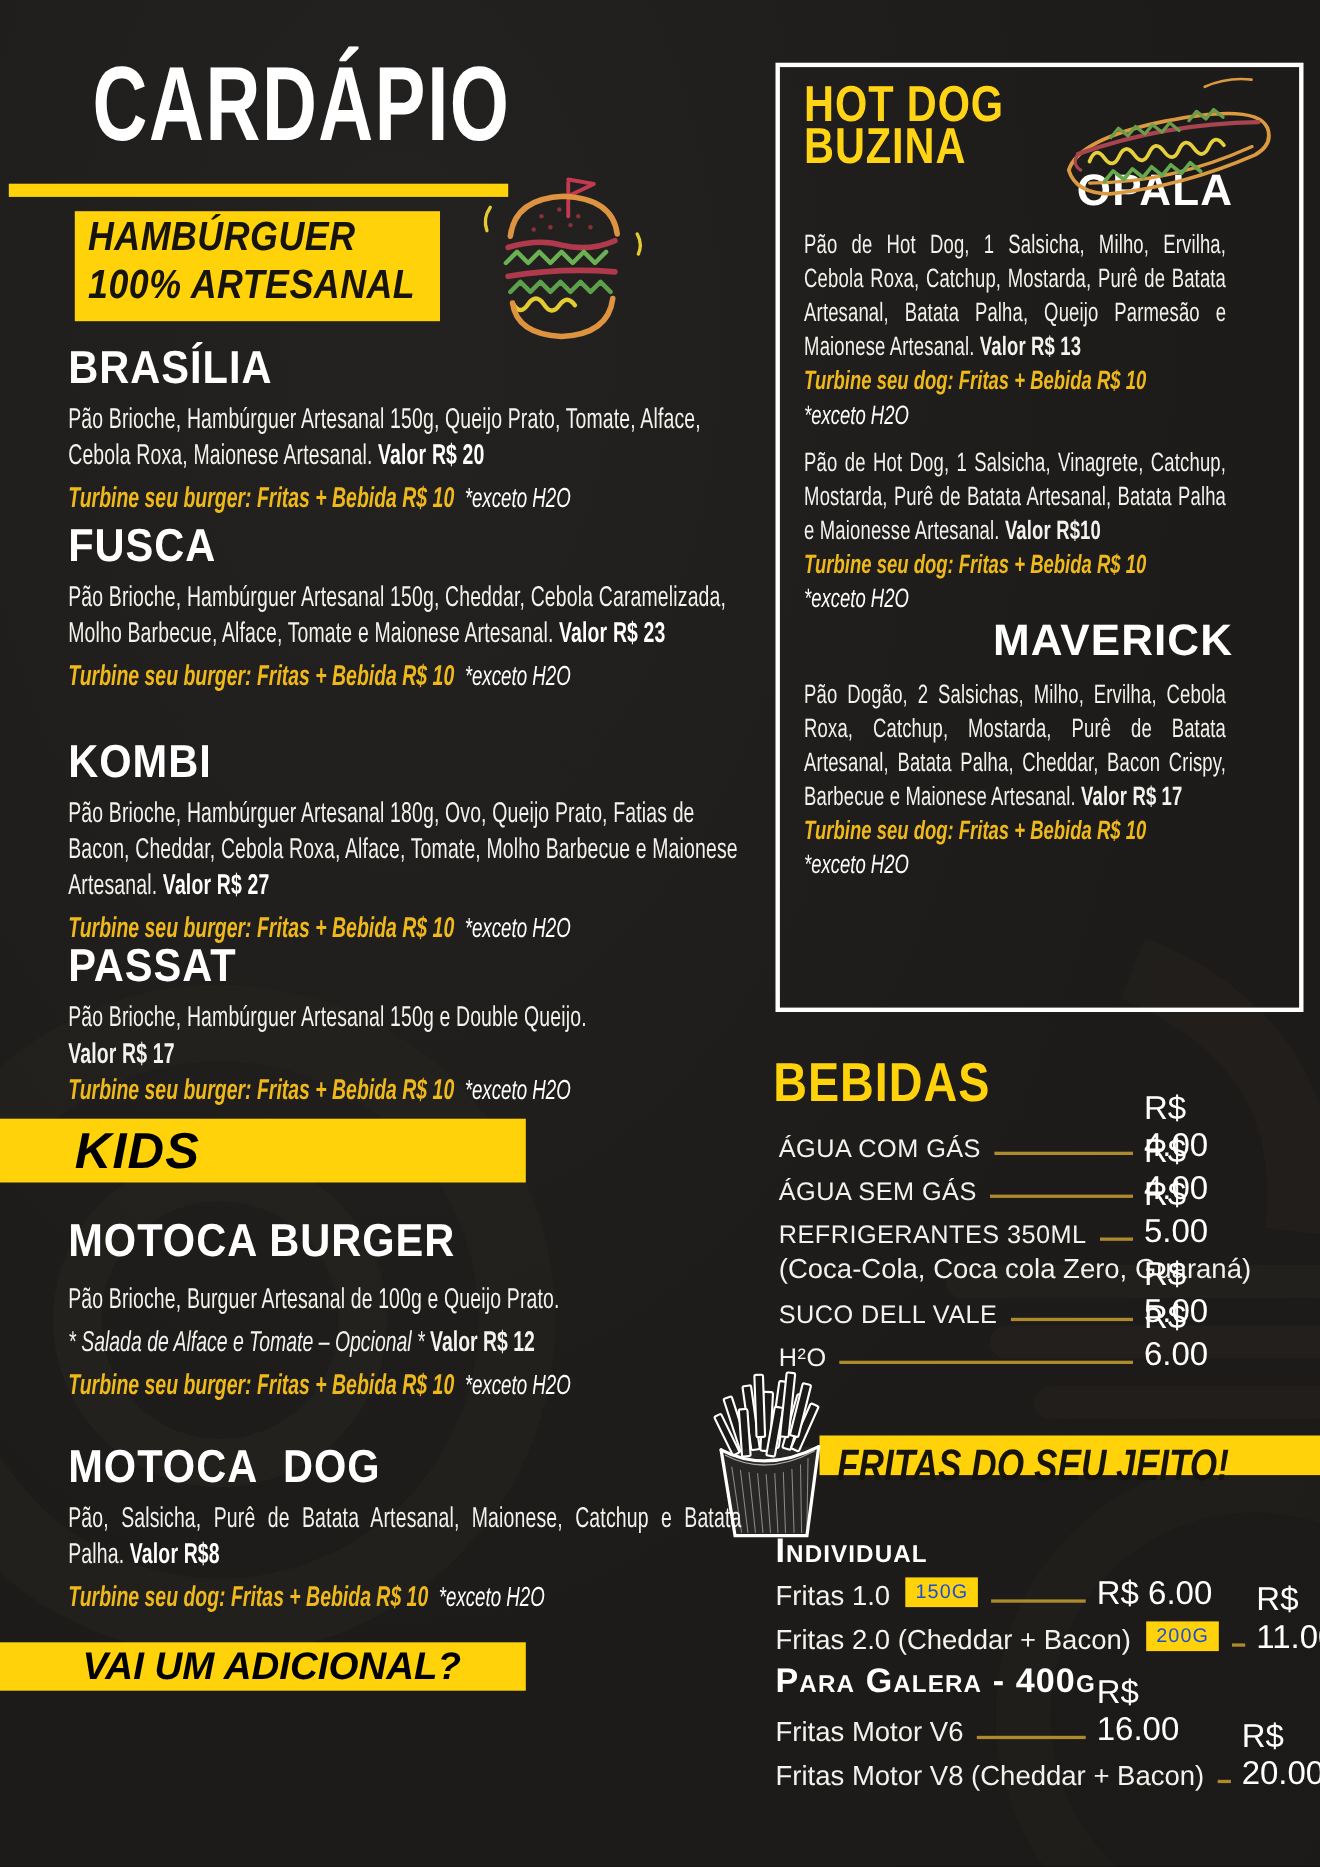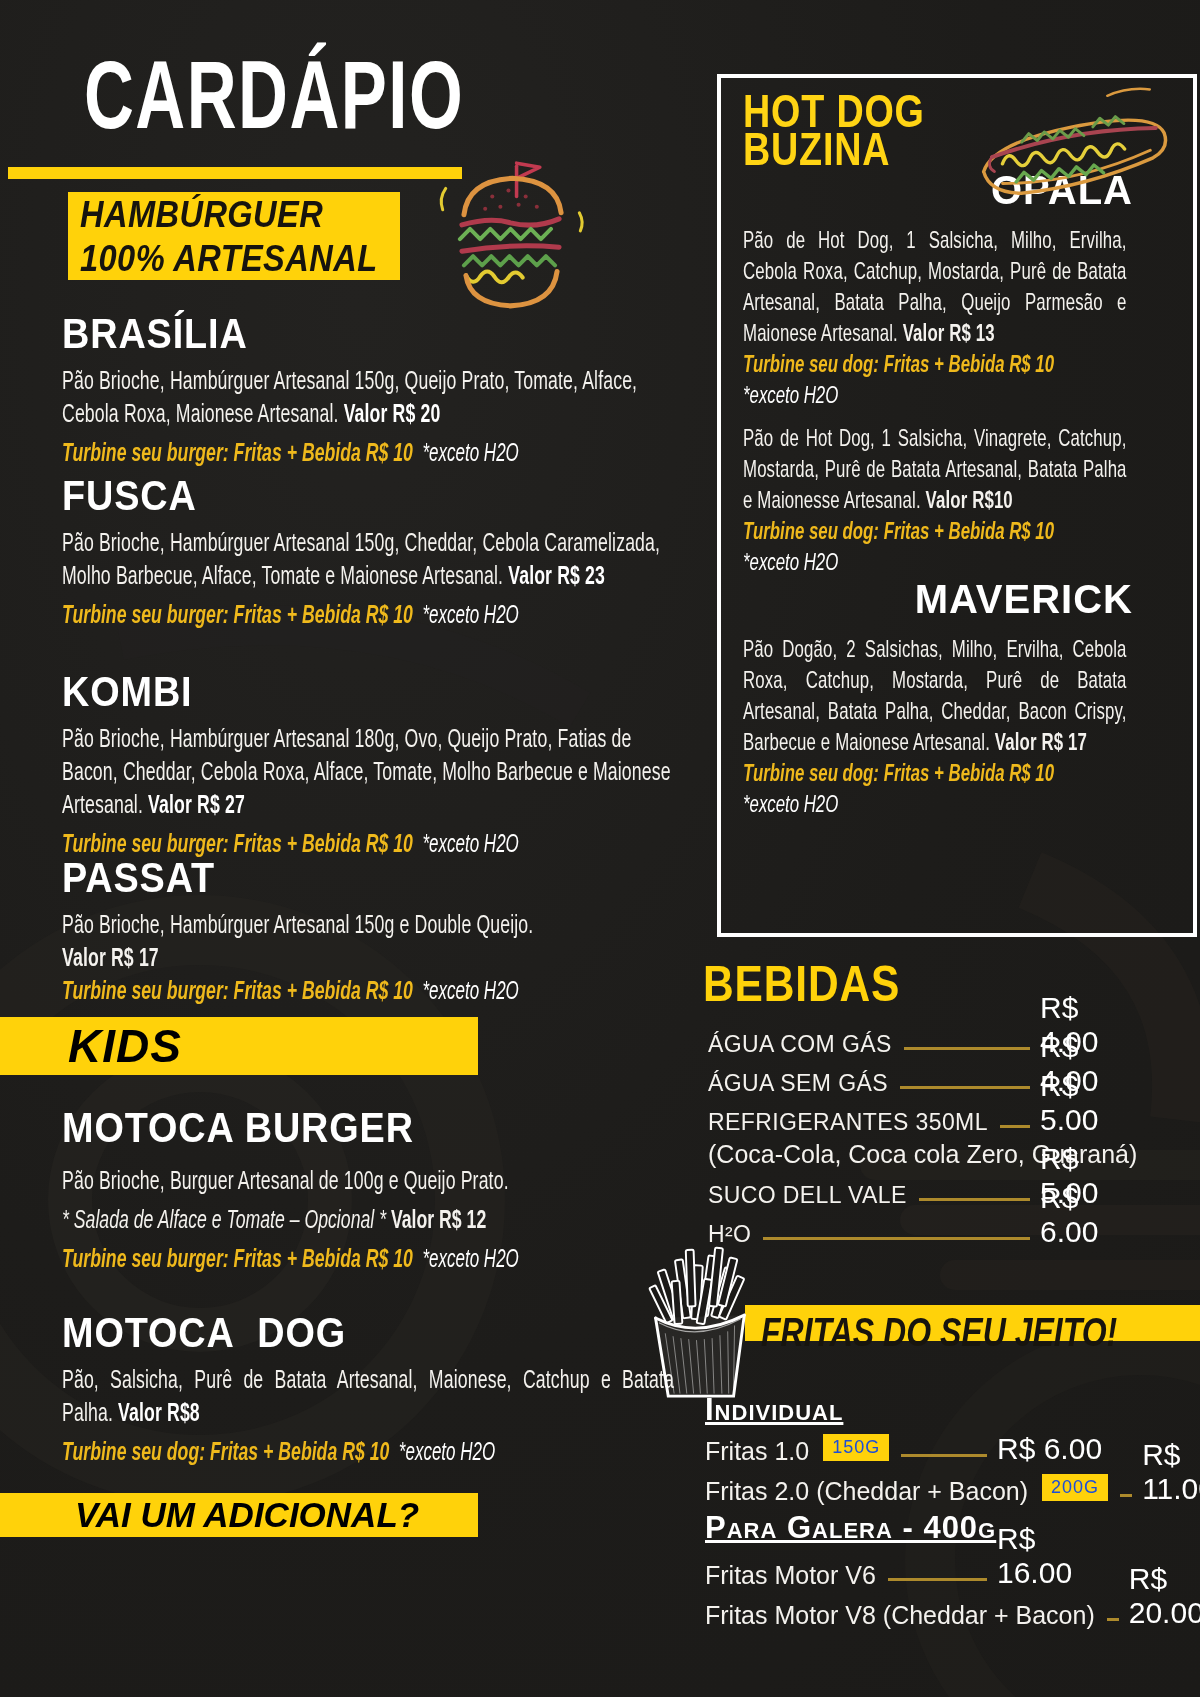--- a/index.html
+++ b/index.html
@@ -14,21 +14,21 @@
   
   .squeeze { transform-origin:0 0; }
   b { font-weight:700; }
 
   
   .cardapio { position:absolute; left:84px; top:40px; margin:0;
     font-size:96px; font-weight:800; letter-spacing:2px; color:#fff;
     width:520px; transform:scaleX(0.72); transform-origin:0 0; white-space:nowrap; }
   .top-bar { position:absolute; left:8px; top:167px; width:454px; height:12px; background:#ffd20a; }
 
-  .burger-banner { position:absolute; left:68px; top:192px; width:332px; height:88px; background:#ffd20a; }
+  .burger-banner { position:absolute; left:68px; top:192px; width:332px; height:100px; background:#ffd20a; }
   .burger-banner .bl { margin:0 0 0 12px; width:380px; transform:scaleX(0.88); transform-origin:0 0;
     color:#17140e; font-style:italic; font-weight:800; font-size:37px; line-height:43px;
     letter-spacing:0.5px; white-space:nowrap; padding-top:1px; }
 
   .item { position:absolute; left:62px; width:612px; }
   .item h2 { margin:0 0 8px; font-size:42px; font-weight:800; letter-spacing:1px; color:#fff;
     transform:scaleX(0.9); transform-origin:0 0; white-space:nowrap; line-height:44px; }
   .wide-gap { word-spacing:14px; }
   .body-wrap { width:900px; transform:scaleX(0.68); transform-origin:0 0; }
   .desc { margin:0; font-size:26px; line-height:33px; letter-spacing:0.2px; color:#f4f2ee; }
@@ -44,22 +44,22 @@
   .band { position:absolute; left:0; background:#ffd20a; color:#000000; }
   .band-kids { top:1017px; width:478px; height:58px; }
   .band-kids .bt { margin:0 0 0 68px; font-size:46px; line-height:58px; font-weight:800; font-style:italic; letter-spacing:1px; }
   .band-adic { top:1493px; width:478px; height:44px; }
   .band-adic .bt { margin:0 0 0 75px; font-size:35px; line-height:44px; font-weight:800; font-style:italic; }
 
   .adic-lines { position:absolute; left:62px; top:1558px; }
   .adic-lines .body-wrap p { margin:0; font-size:26px; line-height:36px; }
 
   
-  .hotdog-box { position:absolute; left:705px; top:74px; width:480px; height:863px;
-    border:4px solid #fff; box-sizing:border-box;margin-left:12px; }
+  .hotdog-box { position:absolute; left:705px; top:57px; width:480px; height:863px;
+    border:4px solid #fff; box-sizing:border-box; }
   .box-inner { position:relative; padding:14px 60px 0 22px; }
   .box-title { margin:0; color:#ffd414; font-weight:800; font-size:46px; line-height:38px;
     letter-spacing:1px; width:380px; transform:scaleX(0.82); transform-origin:0 0; white-space:nowrap; }
   .hd-illus { position:absolute; top:8px; right:12px; }
   .hd-item h3 { margin:0; text-align:right; font-size:40px; line-height:44px; font-weight:800;
     letter-spacing:1px; color:#fff; }
   .h3-opala { margin-top:30px; } .h3-chevette { margin-top:18px; } .h3-maverick { margin-top:2px; }
   .hd-wrap { width:548px; transform:scaleX(0.7); transform-origin:0 0; margin-top:12px; }
   .hd-p { margin:0; font-size:24px; line-height:31px; text-align:justify; letter-spacing:0.2px; }
   .hd-up { margin:0; font-size:24px; line-height:31px; color:#efb91c; font-weight:700; font-style:italic; }
@@ -75,21 +75,21 @@
   .p-row .rule { flex:1; border-bottom:3px solid #ad8a2c; margin:0 10px 9px 12px; min-width:12px; }
   .p-row .prc { width:100px; font-size:30px; line-height:34px; color:#fff; }
   .subnote { font-size:25px; line-height:34px; height:34px; color:#f4f2ee; }
 
   
   .fritas-banner { position:absolute; left:745px; top:1305px; width:455px; height:36px; background:#ffd20a; }
   .fritas-banner .bt { margin:0 0 0 16px; width:560px; transform:scaleX(0.8); transform-origin:0 0;
     color:#17140e; font-size:40px; line-height:54px; font-weight:800; font-style:italic; white-space:nowrap; }
   .fries-illus { position:absolute; left:636px; top:1242px; z-index:2; }
   .sec-title { position:absolute; left:705px; margin:0; color:#fff; font-weight:800;
-    font-variant:small-caps; font-size:31px; letter-spacing:1px;text-decoration:underline; }
+    font-variant:small-caps; font-size:31px; letter-spacing:1px; }
   .t-individual { top:1392px; }
   .t-galera { top:1510px; }
   .fritas-list { position:absolute; left:705px; width:398px; }
   .fl-individual { top:1426px; }
   .fl-galera { top:1550px; }
   .fritas-list .p-row { height:40px; }
   .fritas-list .lbl { font-size:25px; letter-spacing:0; }
   .fritas-list .prc { width:106px; }
   .badge { background:#ffd20a; color:#1d4ed8; font-weight:400; font-size:18px; line-height:26px;
     padding:0 9px 1px; margin:0 0 5px 14px; letter-spacing:1px; }

